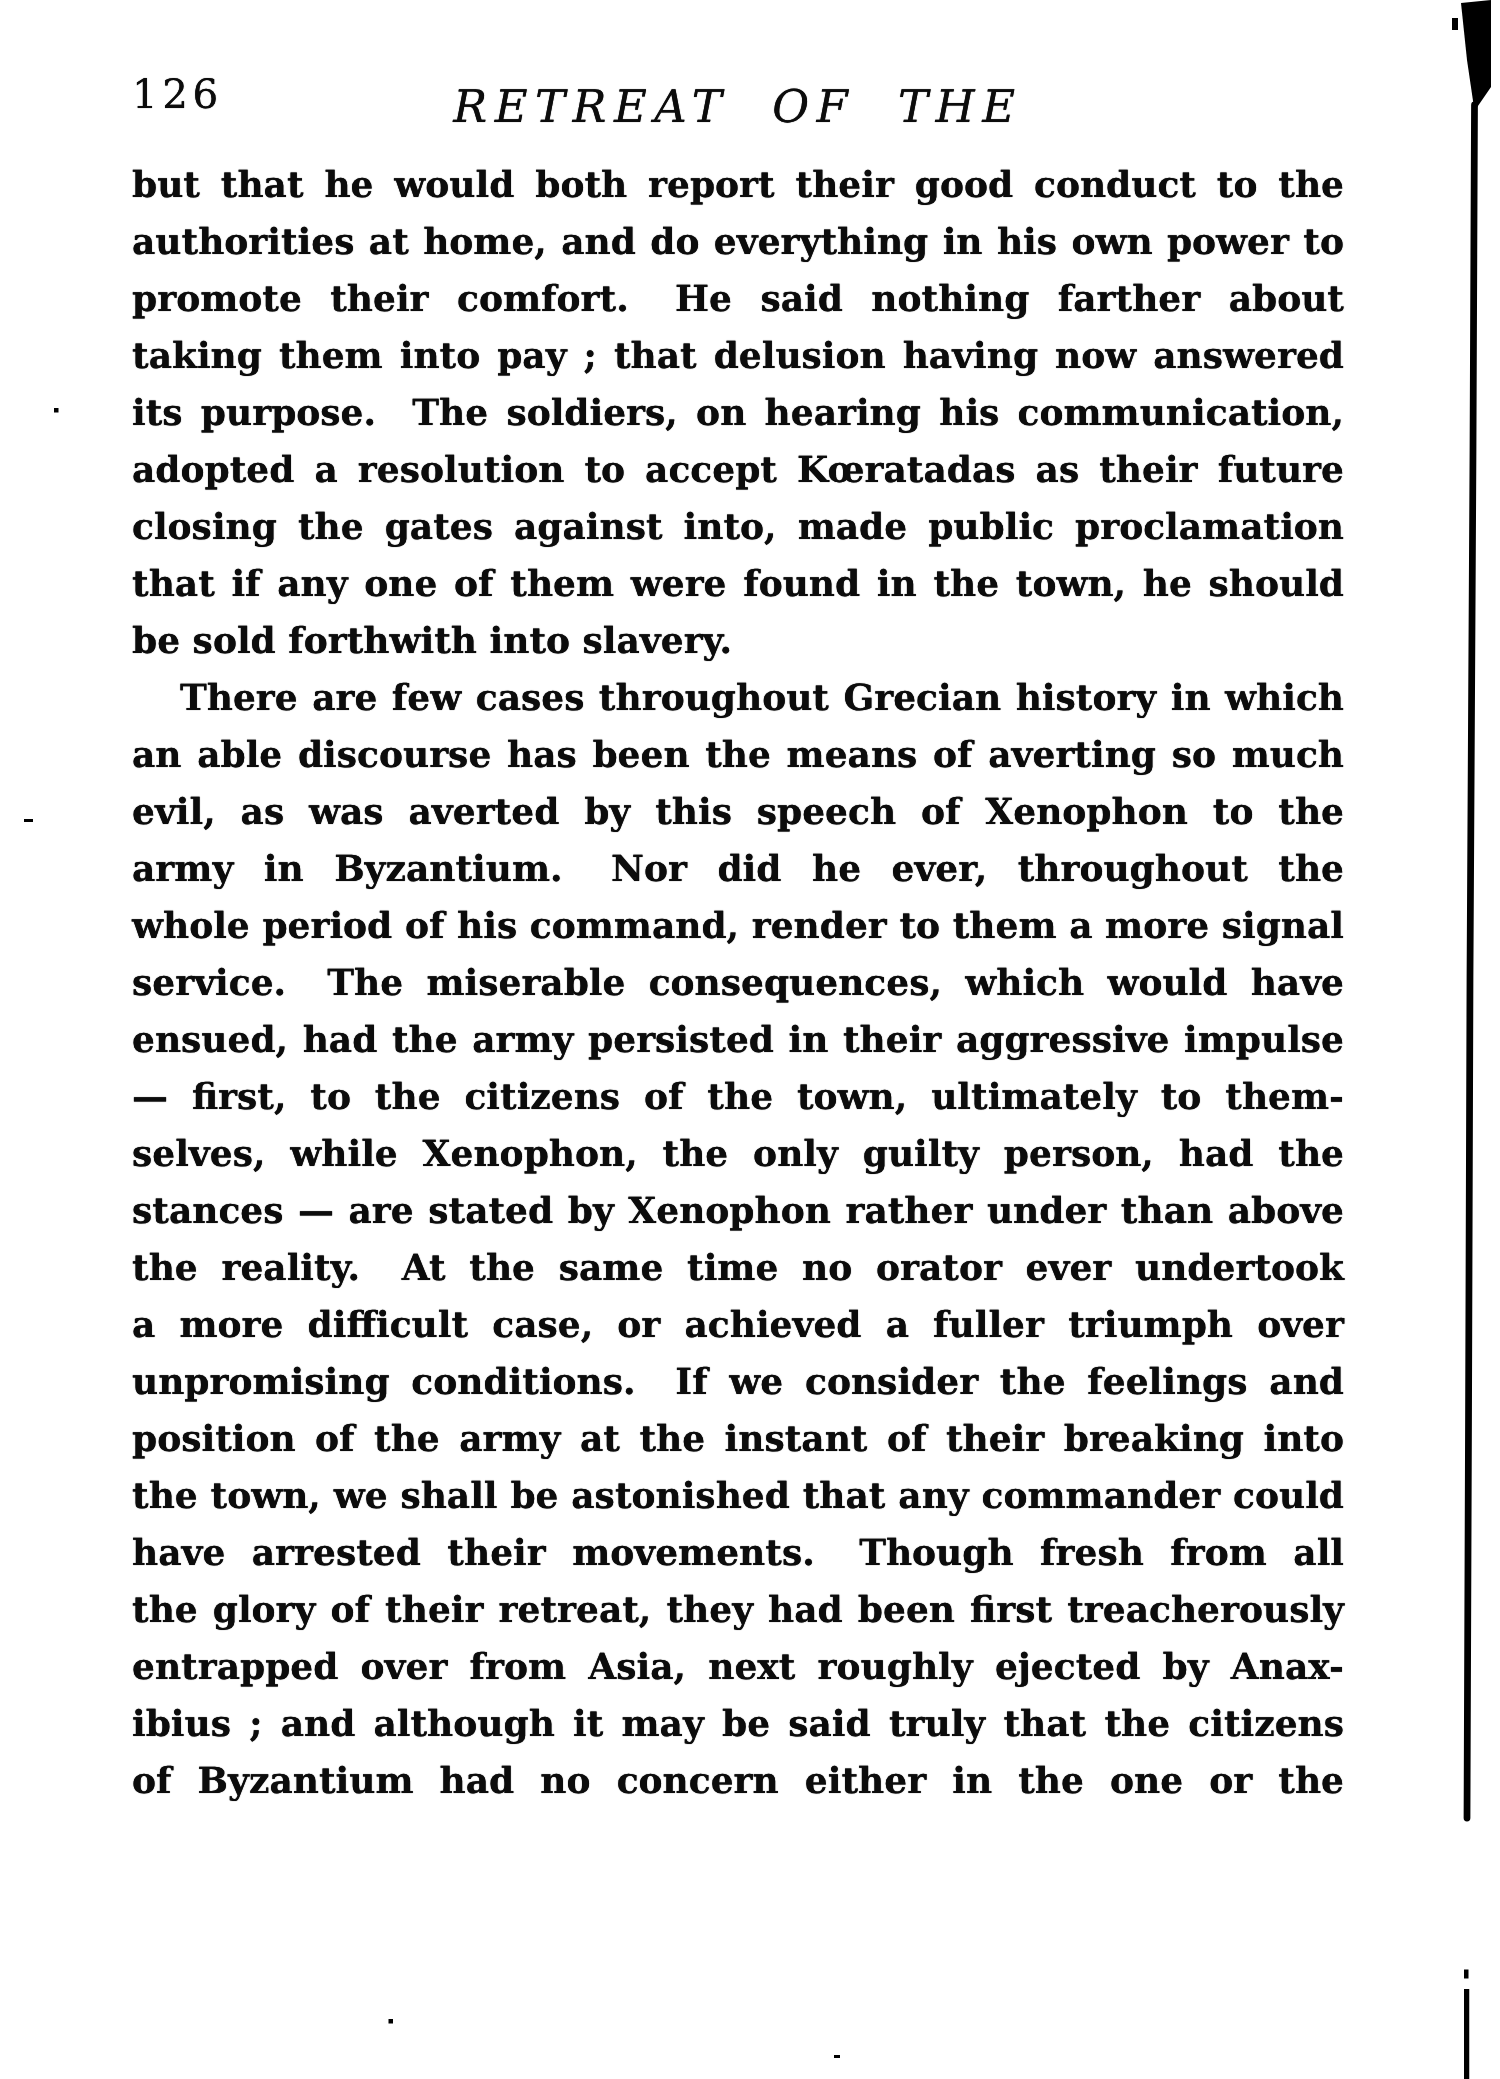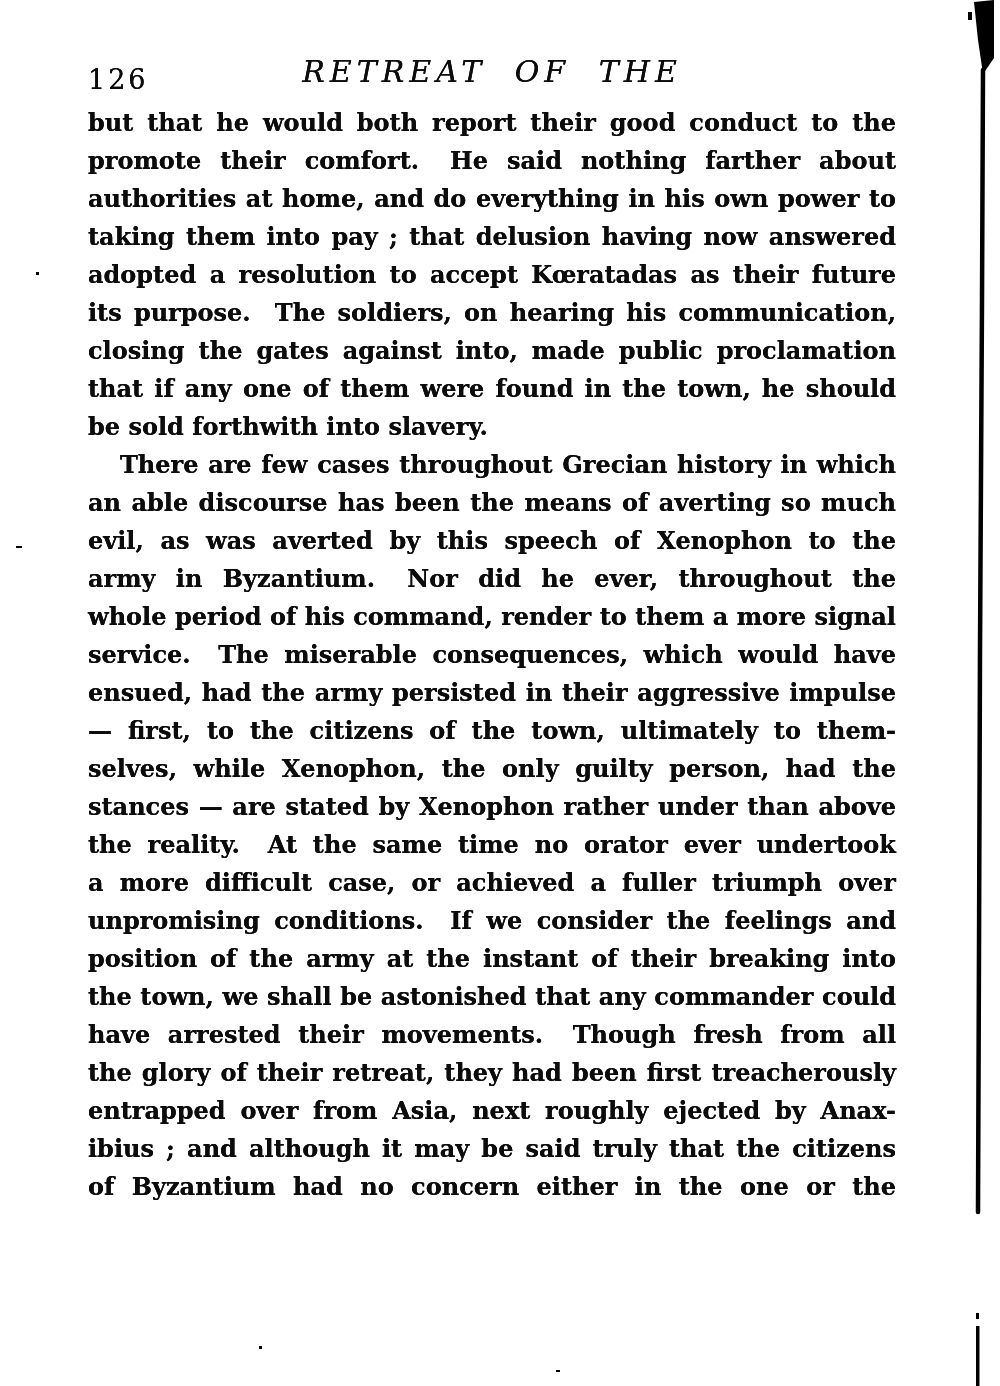--- a/index.html
+++ b/index.html
@@ -22,21 +22,21 @@
   .running-head {
     position: absolute;
     top: 48px;
     left: 88px;
     width: 808px;
     height: 40px;
   }
   .page-number {
     position: absolute;
     left: 0;
-    top: 16px;
+    top: 0;
     font-size: 27px;
     letter-spacing: 3px;
     text-shadow: 0 0 0.5px #000;
   }
   .head-title {
     position: absolute;
     left: 0;
     right: 0;
     top: 6px;
     text-align: center;
@@ -79,25 +79,25 @@
 
 <div class="scan-page">
 
   <div class="running-head">
     <span class="page-number">126</span>
     <span class="head-title">RETREAT OF THE</span>
   </div>
 
   <div class="page-body">
       <div class="line just">but that he would both report their good conduct to the</div>
+      <div class="line just">authorities at home, and do everything in his own power to</div>
       <div class="line just">promote their comfort.  He said nothing farther about</div>
-      <div class="line just">authorities at home, and do everything in his own power to</div>
       <div class="line just">taking them into pay ; that delusion having now answered</div>
+      <div class="line just">its purpose.  The soldiers, on hearing his communication,</div>
       <div class="line just">adopted a resolution to accept Kœratadas as their future</div>
-      <div class="line just">its purpose.  The soldiers, on hearing his communication,</div>
       <div class="line just">closing the gates against into, made public proclamation</div>
       <div class="line just">that if any one of them were found in the town, he should</div>
       <div class="line">be sold forthwith into slavery.</div>
       <div class="line just indent">There are few cases throughout Grecian history in which</div>
       <div class="line just">an able discourse has been the means of averting so much</div>
       <div class="line just">evil, as was averted by this speech of Xenophon to the</div>
       <div class="line just">army in Byzantium.  Nor did he ever, throughout the</div>
       <div class="line just">whole period of his command, render to them a more signal</div>
       <div class="line just">service.  The miserable consequences, which would have</div>
       <div class="line just">ensued, had the army persisted in their aggressive impulse</div>

